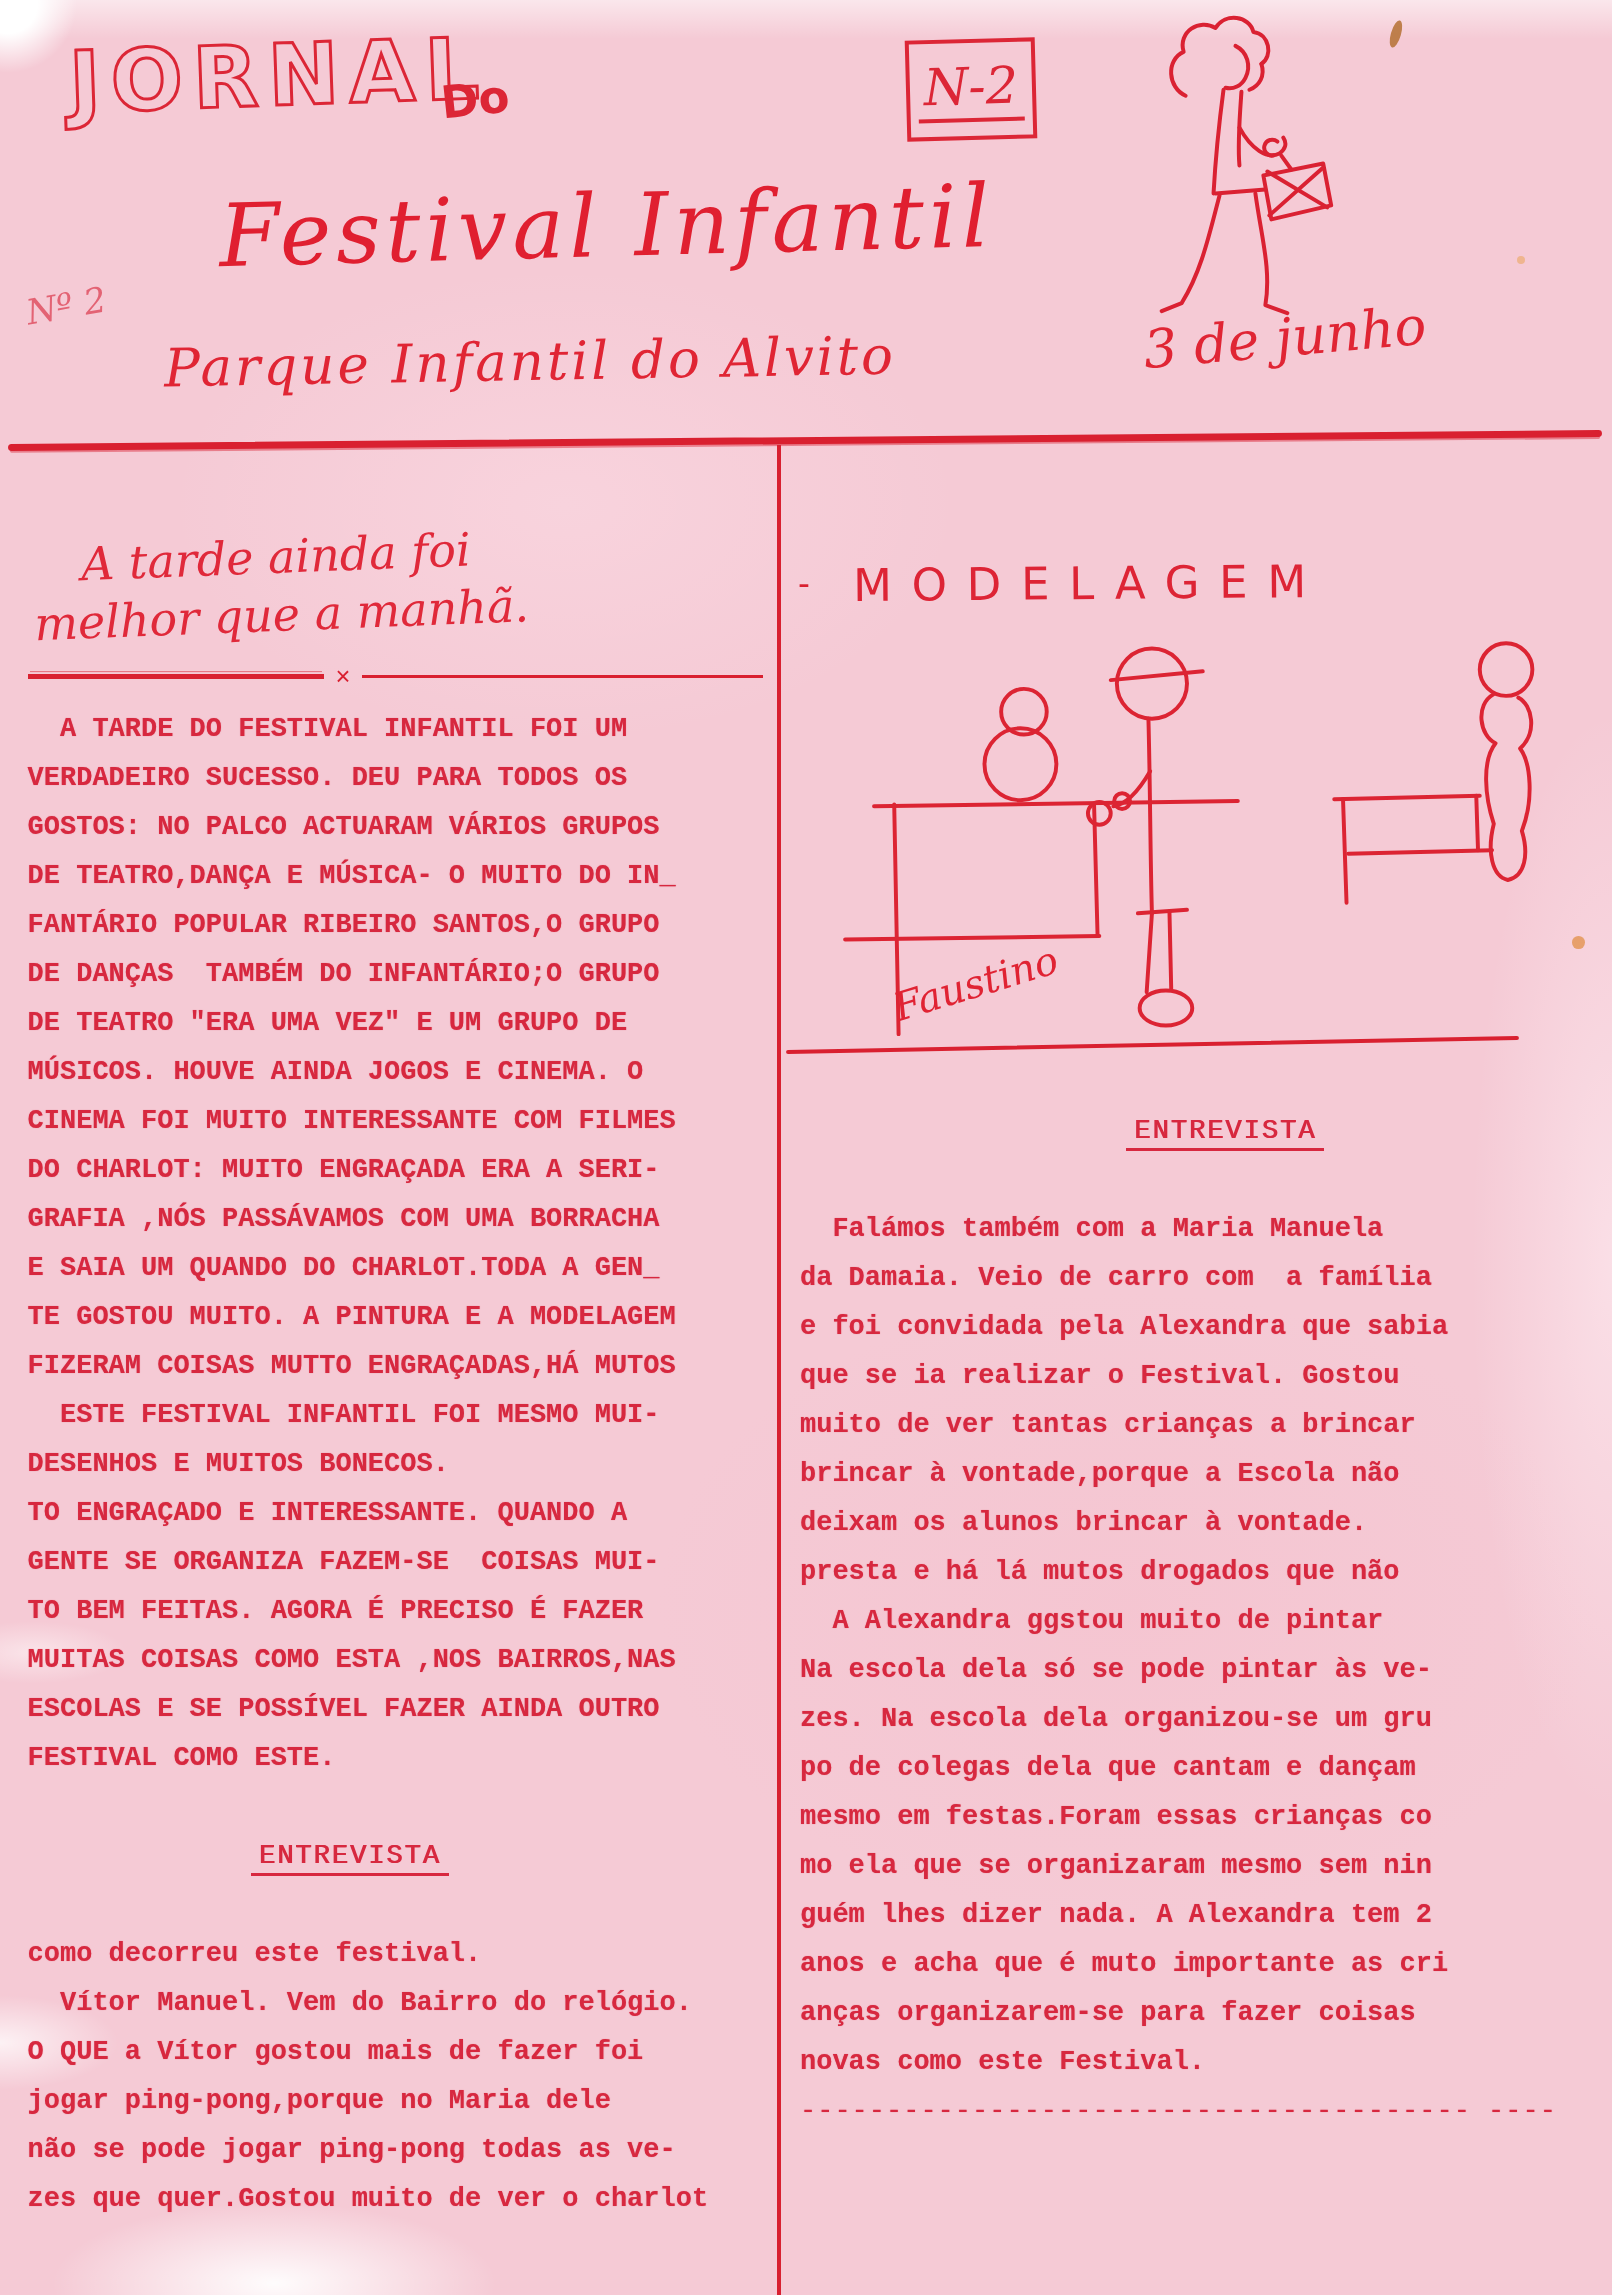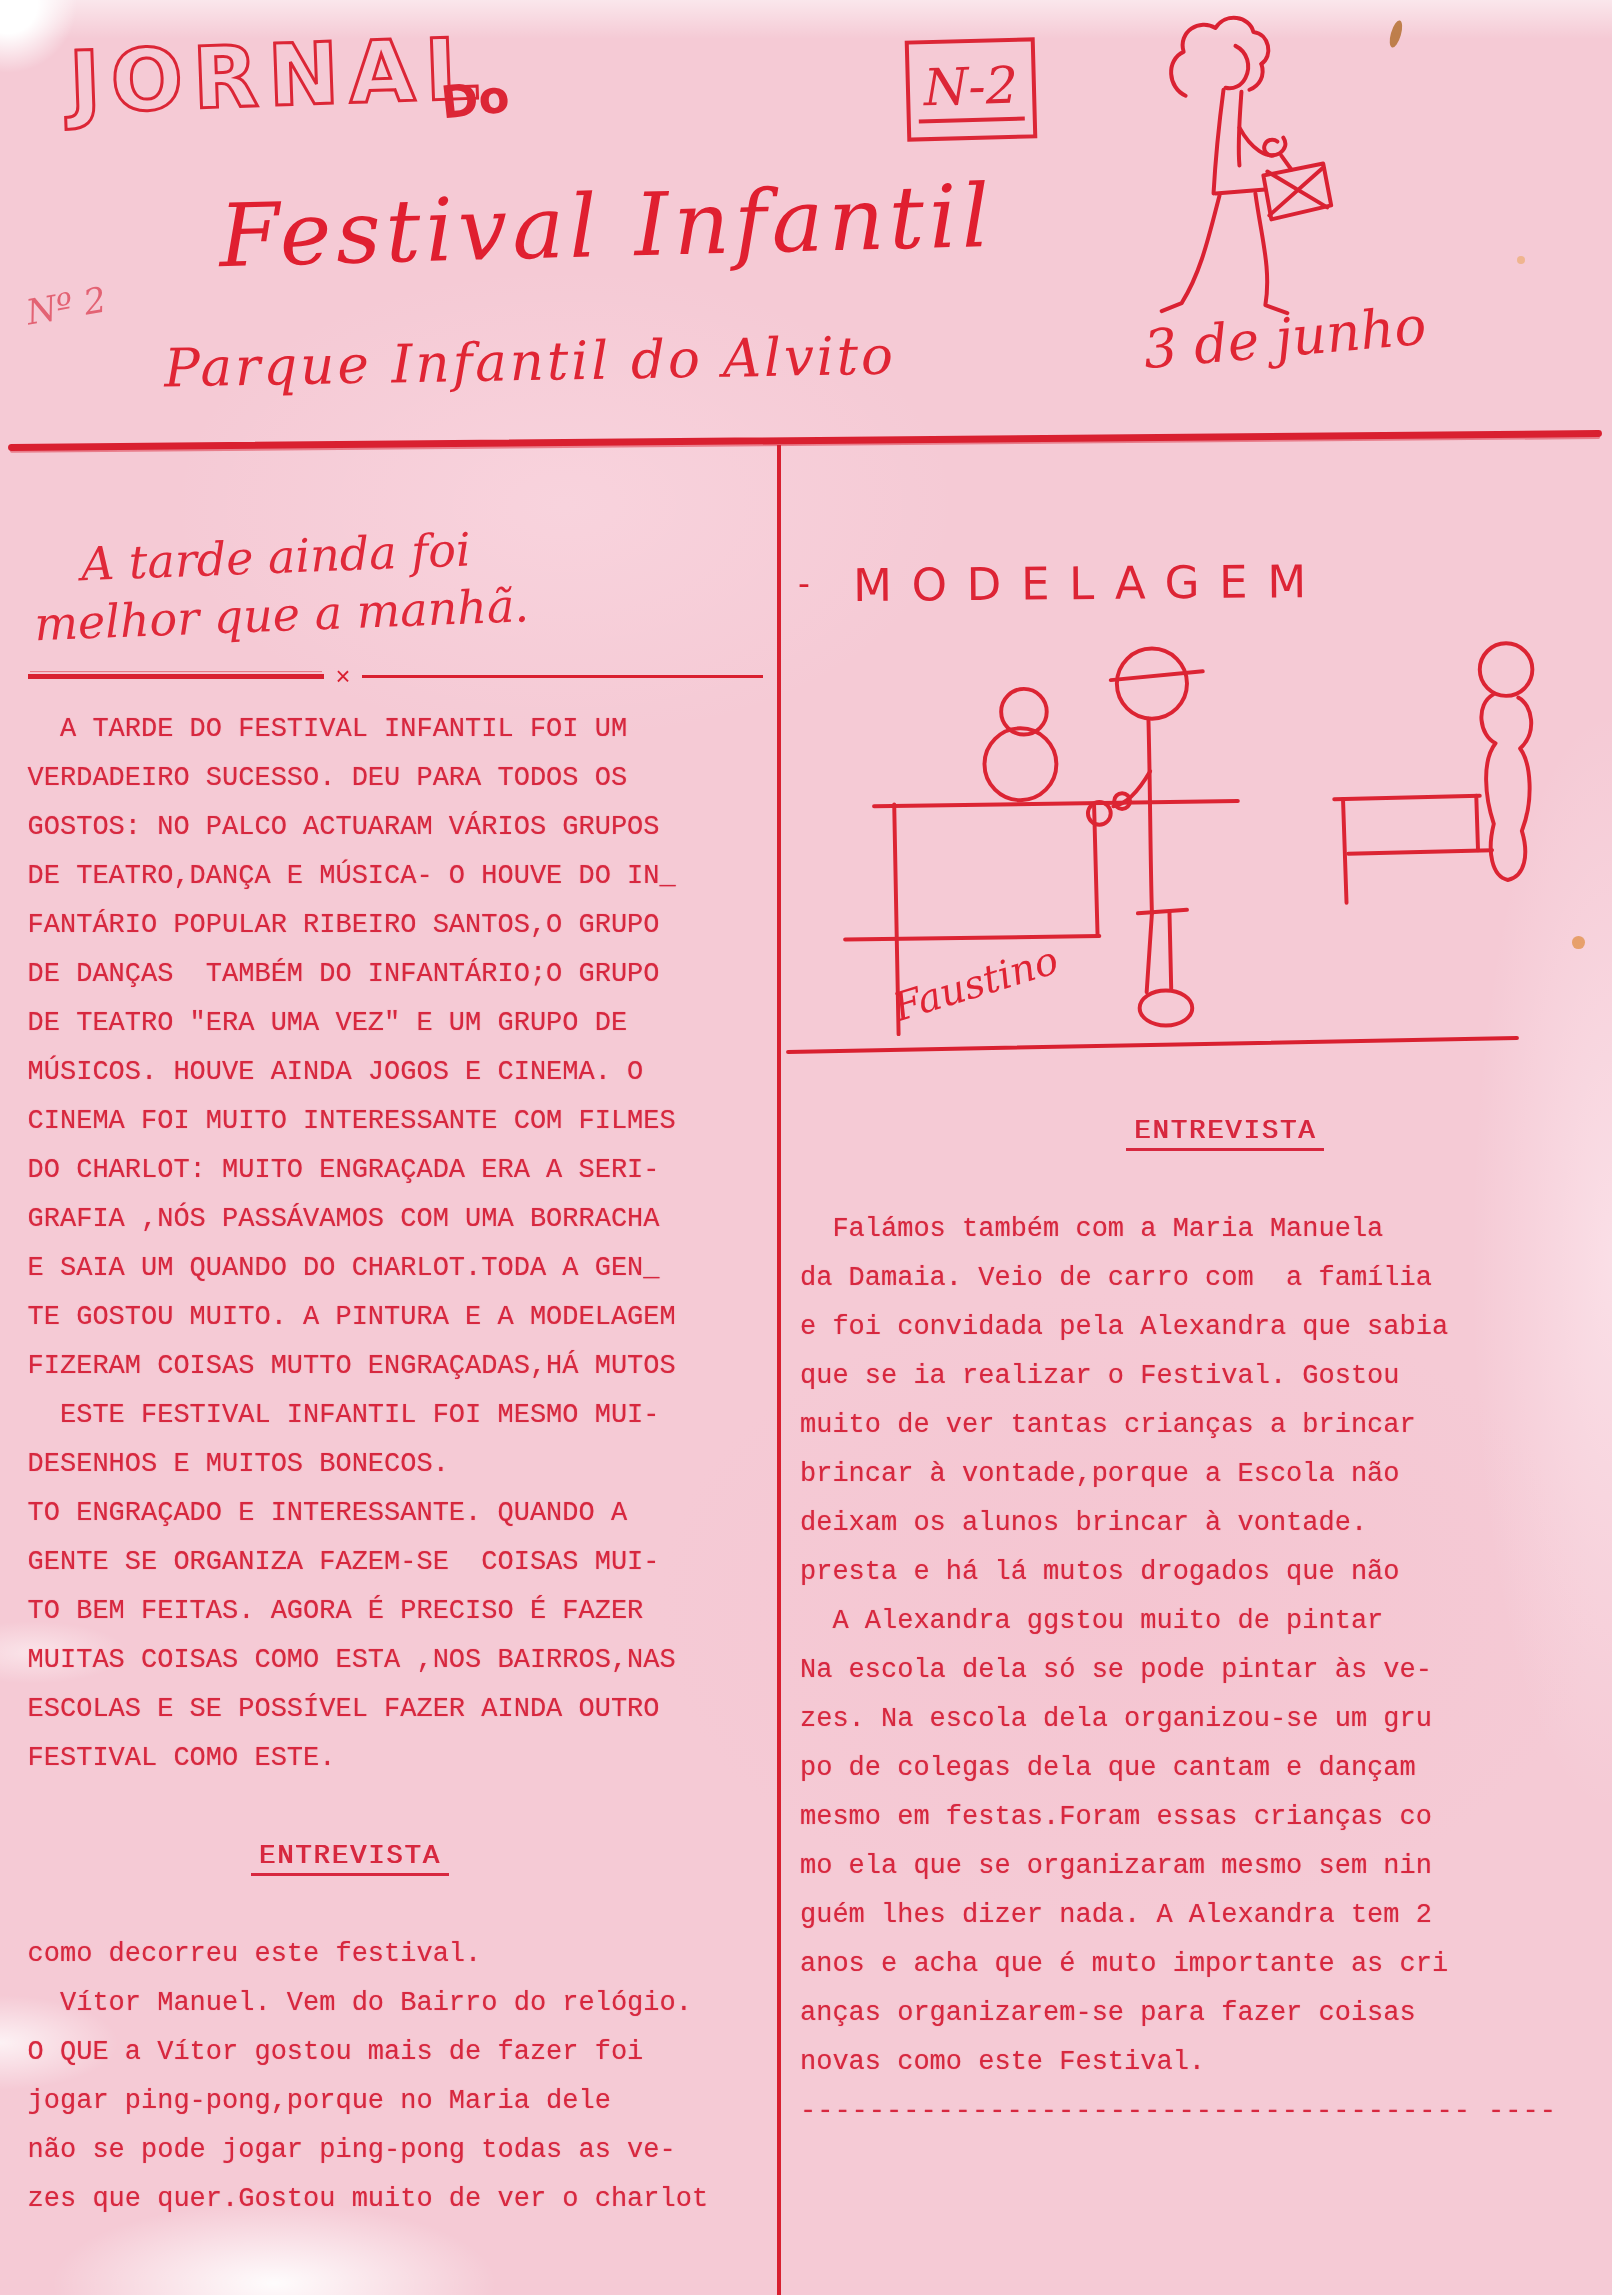--- a/index.html
+++ b/index.html
@@ -50,21 +50,21 @@
     font-size:46px;line-height:1.26;color:#e0293a;transform:rotate(-2.2deg);}
   .hl1{margin-left:49px;}
   .hl-sep{display:flex;align-items:center;width:735px;margin-top:23.6px;color:#d92030;}
   .sepline{background:#d92030;height:3px;}
   .sepline.a{width:296px;height:4.9px;box-shadow:0 -4.9px 0 -2px rgba(217,32,48,.55);}
   .sepline.b{flex:1;}
   .sepx{margin:0 11.8px;font-size:25.6px;line-height:1;}
   .t{font-family:"Liberation Mono","DejaVu Sans Mono",monospace;font-size:27px;
     line-height:49px;white-space:pre;color:#d7283f;
     text-shadow:0 0 1px rgba(215,40,63,.55);}
-  .typed{margin-top:15.8px;}
+  .typed{margin-top:15.8px;font-weight:bold;}
   .typed.tight{margin-top:0;}
   .heading-row{margin-left:126px;}
   .heading-row .u{border-bottom:3.9px solid #d7283f;padding:0 7.9px 2px 7.9px;letter-spacing:2px;
     text-shadow:1px 0 0 currentColor;}
   .heading-row2{margin-left:229px;margin-top:11.8px;}
   .heading-row2 .u{border-bottom:3.9px solid #d7283f;padding:0 7.9px 2px 7.9px;letter-spacing:2px;
     text-shadow:1px 0 0 currentColor;}
   
   .modelagem-row{margin-top:104px;display:flex;align-items:center;}
   .dashmark{color:#d92030;font-size:33px;margin:0 43px 0 -2px;font-family:"DejaVu Sans",sans-serif;}
@@ -121,21 +121,21 @@
     </div>
     <div class="hl-sep">
       <span class="sepline a"></span>
       <span class="sepx">×</span>
       <span class="sepline b"></span>
     </div>
     <div class="typed">
         <div class="t">  A TARDE DO FESTIVAL INFANTIL FOI UM</div>
         <div class="t">VERDADEIRO SUCESSO. DEU PARA TODOS OS</div>
         <div class="t">GOSTOS: NO PALCO ACTUARAM VÁRIOS GRUPOS</div>
-        <div class="t">DE TEATRO,DANÇA E MÚSICA- O HOUVE DO IN_</div>
+        <div class="t">DE TEATRO,DANÇA E MÚSICA- O MUITO DO IN_</div>
         <div class="t">FANTÁRIO POPULAR RIBEIRO SANTOS,O GRUPO</div>
         <div class="t">DE DANÇAS  TAMBÉM DO INFANTÁRIO;O GRUPO</div>
         <div class="t">DE TEATRO "ERA UMA VEZ" E UM GRUPO DE</div>
         <div class="t">MÚSICOS. HOUVE AINDA JOGOS E CINEMA. O</div>
         <div class="t">CINEMA FOI MUITO INTERESSANTE COM FILMES</div>
         <div class="t">DO CHARLOT: MUITO ENGRAÇADA ERA A SERI-</div>
         <div class="t">GRAFIA ,NÓS PASSÁVAMOS COM UMA BORRACHA</div>
         <div class="t">E SAIA UM QUANDO DO CHARLOT.TODA A GEN_</div>
         <div class="t">TE GOSTOU MUITO. A PINTURA E A MODELAGEM</div>
         <div class="t">FIZERAM COISAS MUTTO ENGRAÇADAS,HÁ MUTOS</div>

